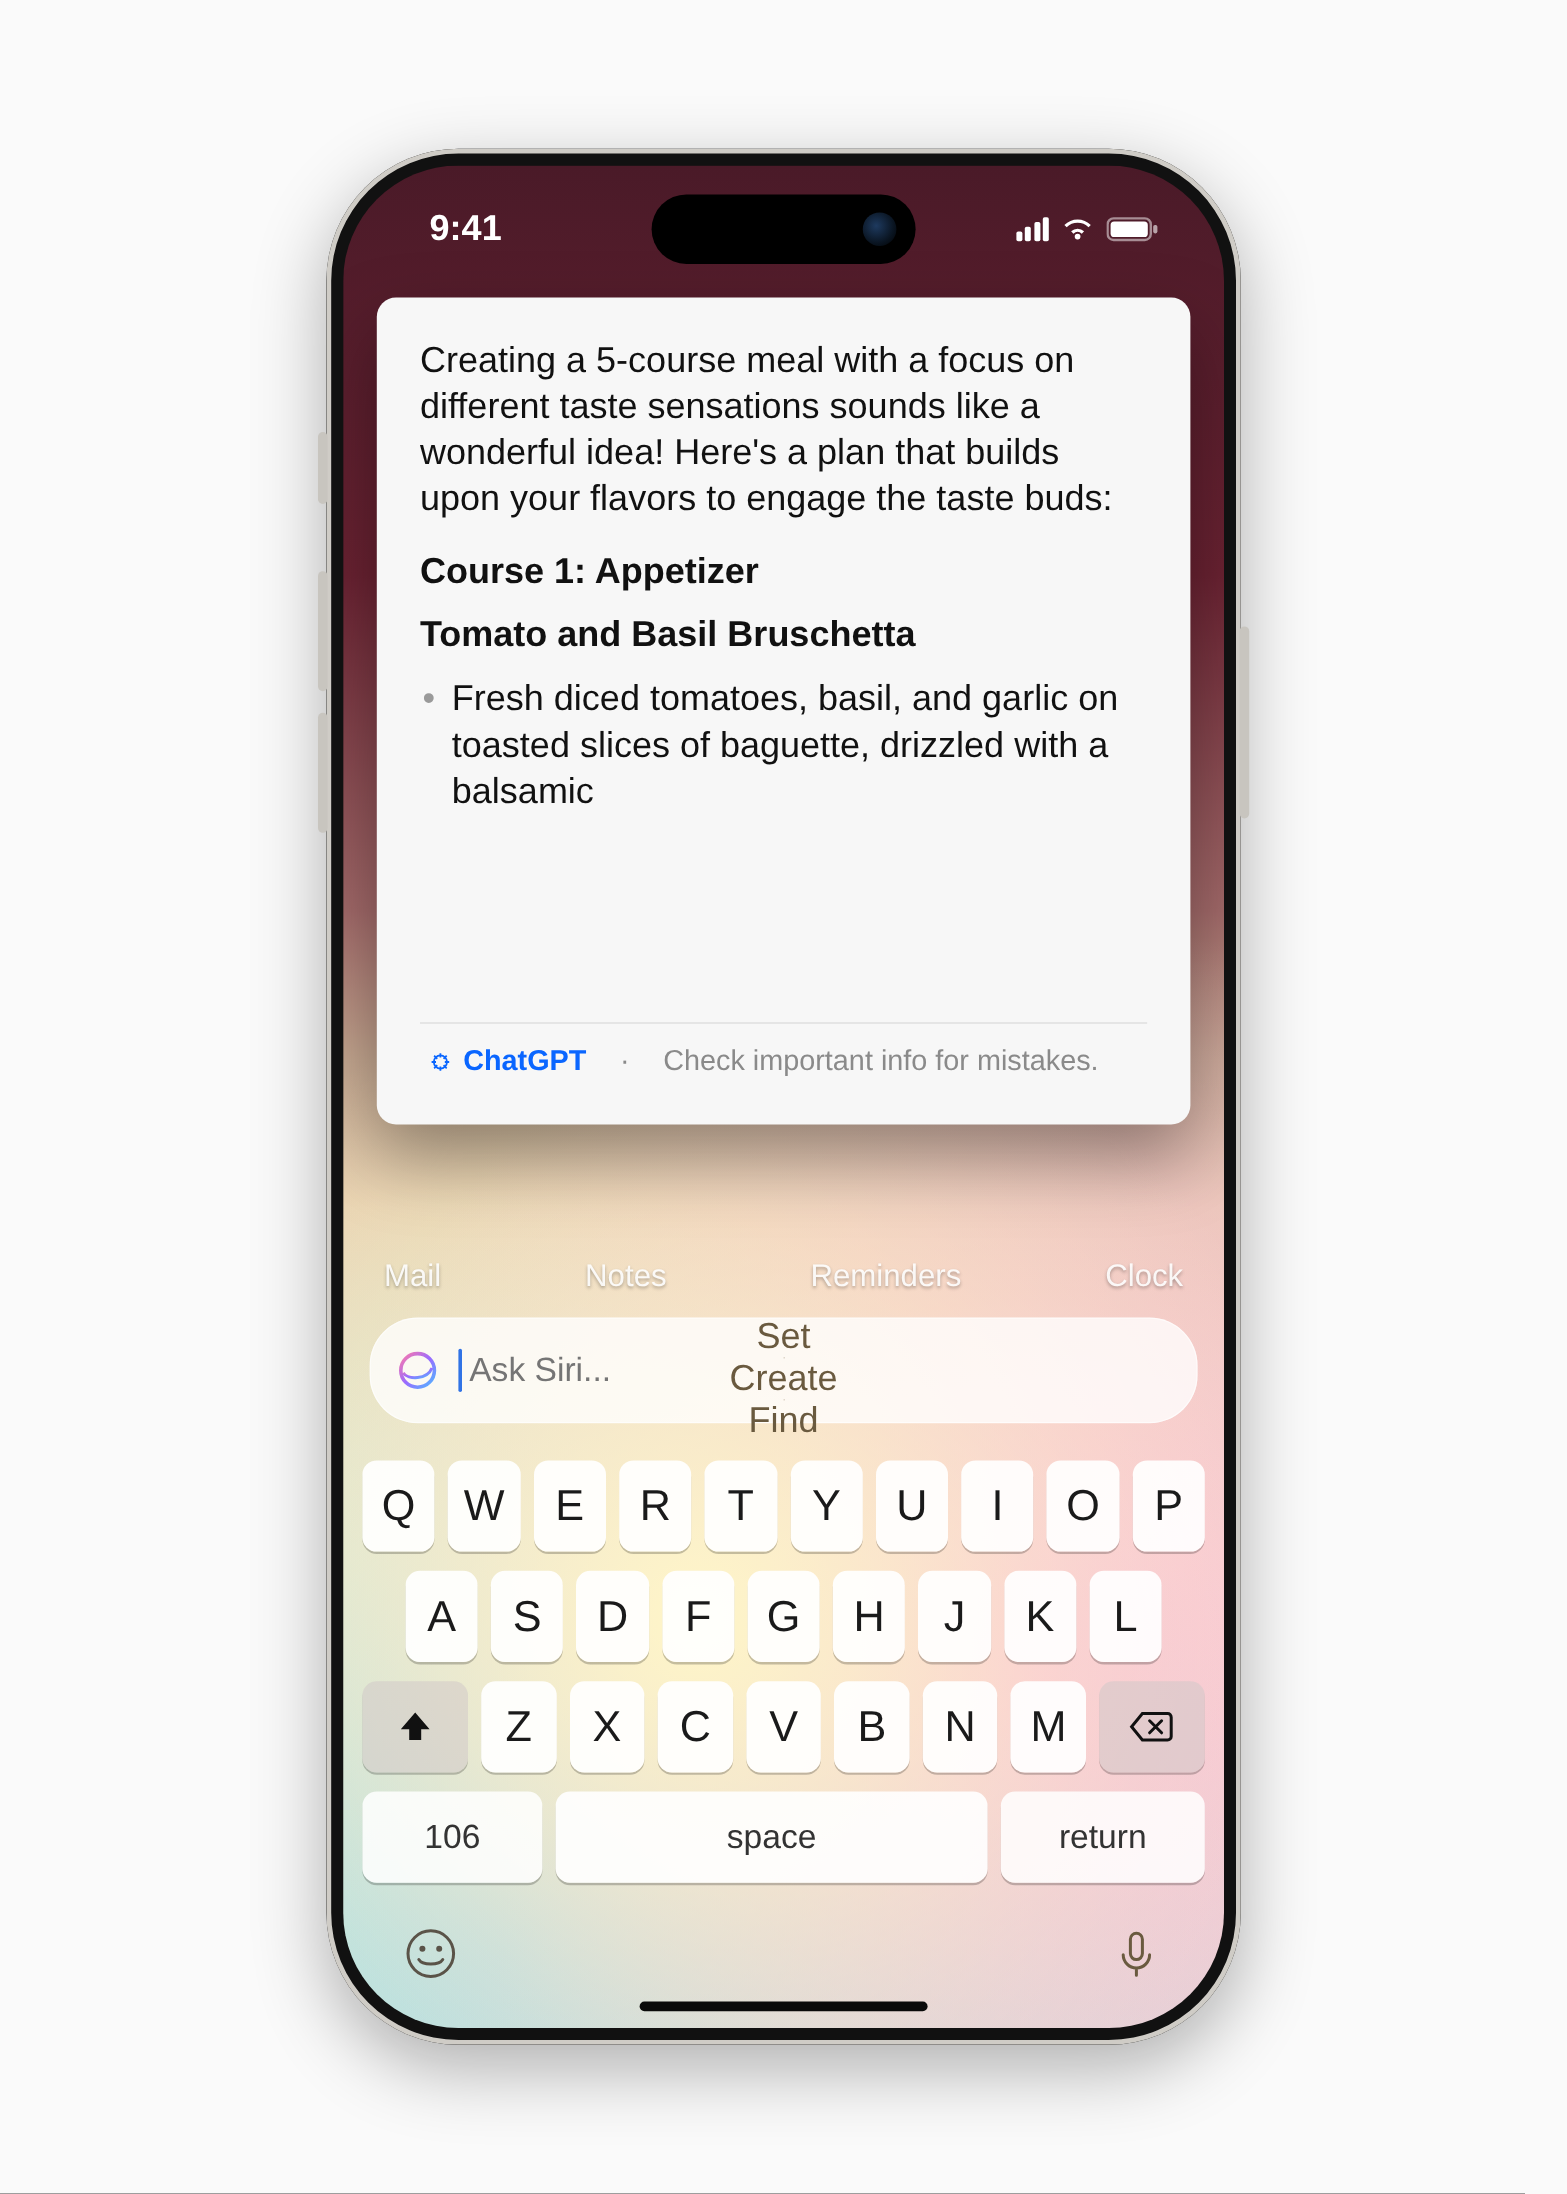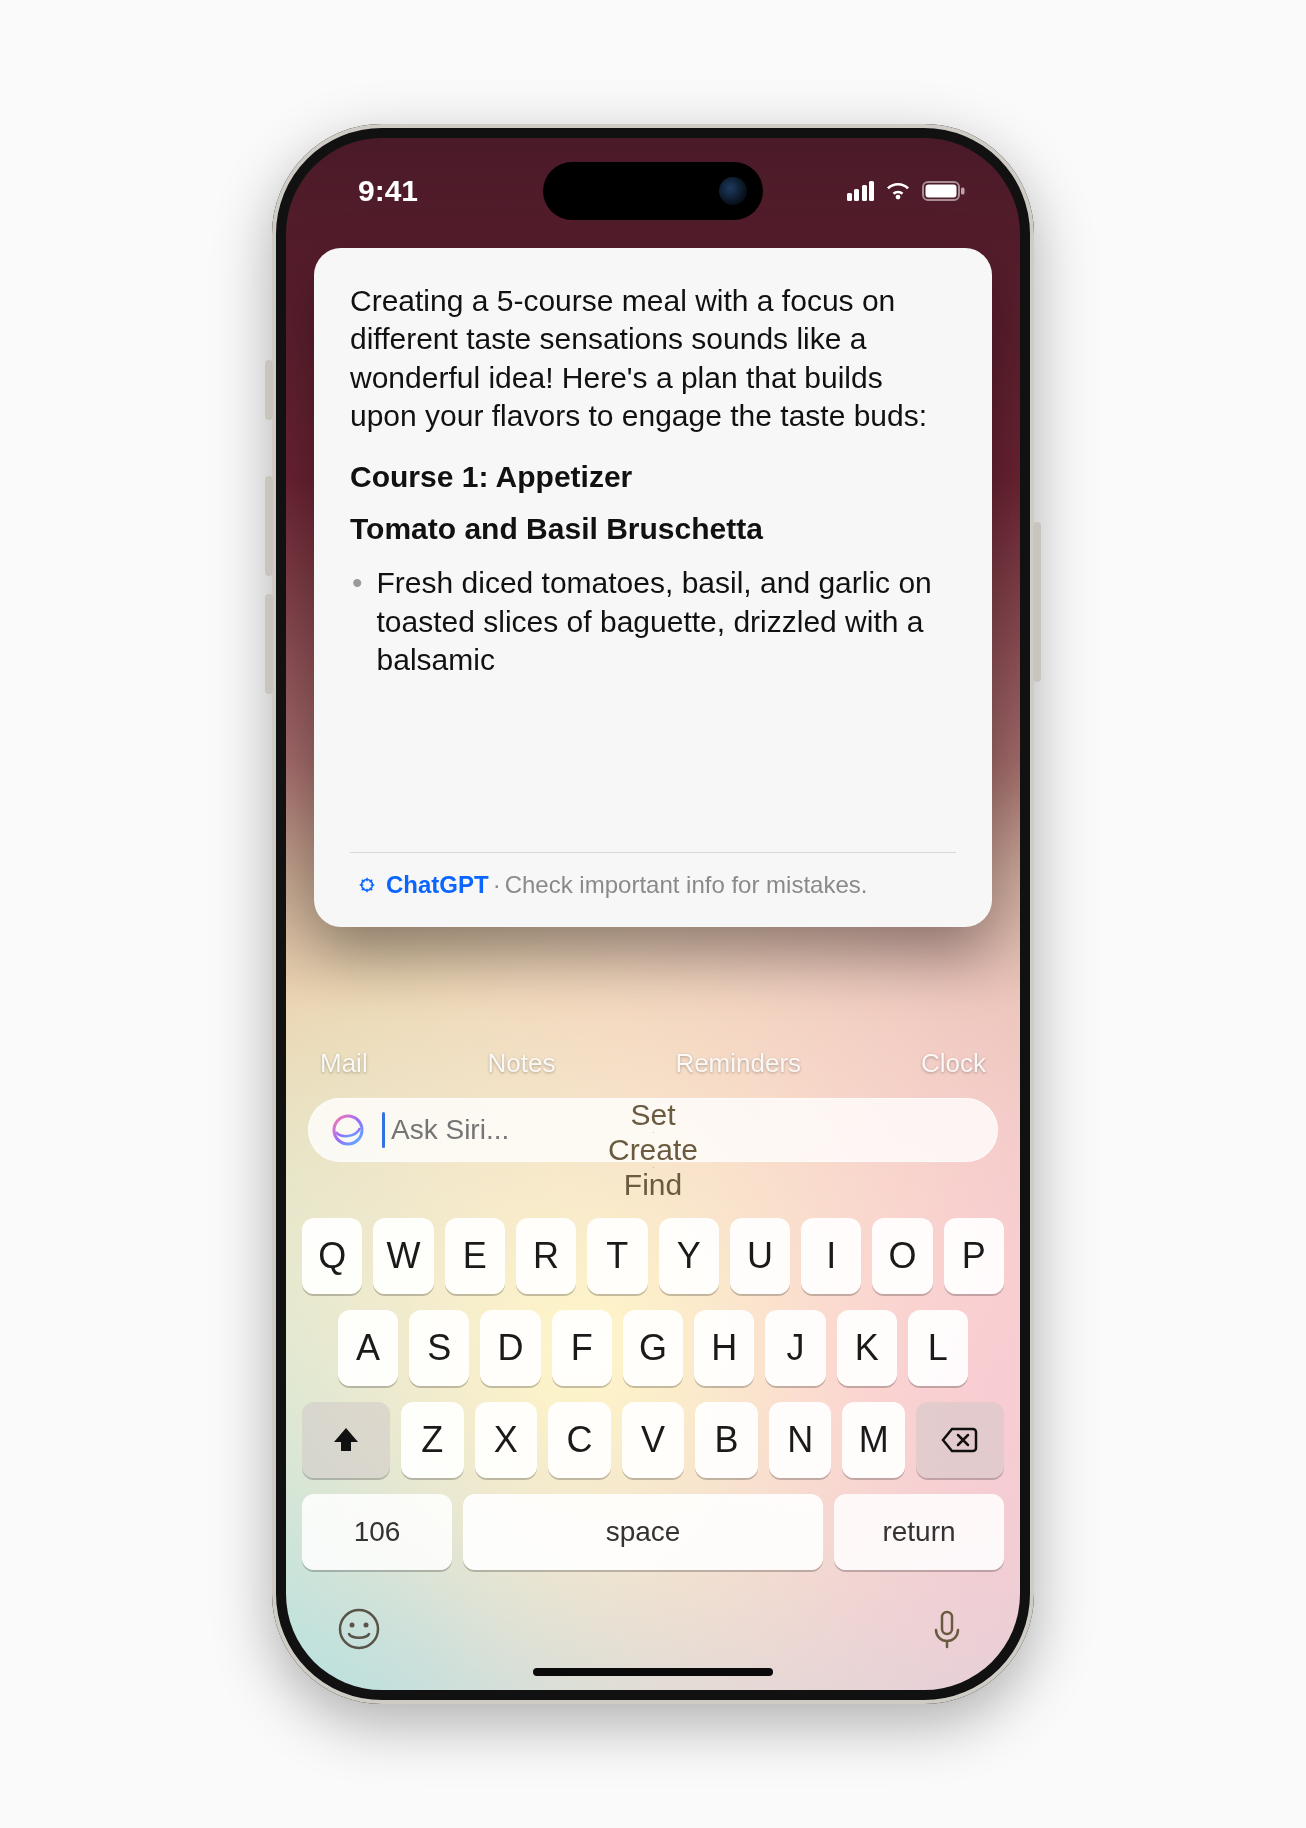--- a/index.html
+++ b/index.html
@@ -58,56 +58,56 @@
   .signal { display: flex; align-items: flex-end; gap: 2.5px; }
   .signal span { width: 5px; background: #fff; border-radius: 1.5px; }
   .signal span:nth-child(1){height:8px} .signal span:nth-child(2){height:12px}
   .signal span:nth-child(3){height:16px} .signal span:nth-child(4){height:20px}
   .wifi svg, .battery svg { display:block; }
 
   
   .card {
     position: absolute; top: 110px; left: 28px; right: 28px;
     background: #f7f7f7;
-    border-radius: 27px;
-    padding: 34px 36px 6px 36px;
+    border-radius: 16px;
+    padding: 34px 36px 16px 36px;
     box-shadow: 0 28px 60px rgba(0,0,0,.35);
     overflow: hidden;
   }
   .card-body {
     font-size: 30px; line-height: 1.28; color: #111;
     height: 570px; overflow: hidden;
   }
   .intro { margin-bottom: 22px; }
   .h-course { font-weight: 700; margin-bottom: 14px; }
   .h-dish   { font-weight: 700; margin-bottom: 16px; }
   .bullet { display: flex; gap: 14px; }
   .bullet .dot { color: #9a9a9a; margin-left: 2px; }
 
   .card-footer {
     border-top: 1px solid #d9d9d9;
     padding: 18px 6px 22px;
     font-size: 24px; color: #8a8a8a;
-    display: flex; align-items: center; gap: 4px;
+    display: flex; align-items: center; gap: 28px;
   }
   .chatgpt { color: #0a66ff; font-weight: 600; display: inline-flex; align-items: center; gap: 8px; }
   .chatgpt svg { width: 22px; height: 22px; }
 
   
   .bg-apps {
     position: absolute; top: 910px; left: 0; right: 0;
     display: flex; justify-content: space-between;
     color: rgba(255,255,255,.9); font-size: 26px; padding: 0 34px;
     text-shadow: 0 1px 3px rgba(0,0,0,.3);
   }
 
   
   .siri-pill {
     position: absolute; top: 960px; left: 22px; right: 22px;
-    height: 64px; border-radius: 40px;
+    height: 88px; border-radius: 40px;
     background: rgba(255,255,255,.78);
     display: flex; align-items: center; gap: 14px;
     padding: 0 20px;
     box-shadow: inset 0 0 0 1px rgba(255,255,255,.6);
   }
   .siri-pill input {
     border: none; background: transparent; font-size: 28px;
     color: #555; flex: 1; outline: none;
   }
   .cursor { width: 3px; height: 36px; background: #3173e5; border-radius: 2px; margin-right:-8px;}

